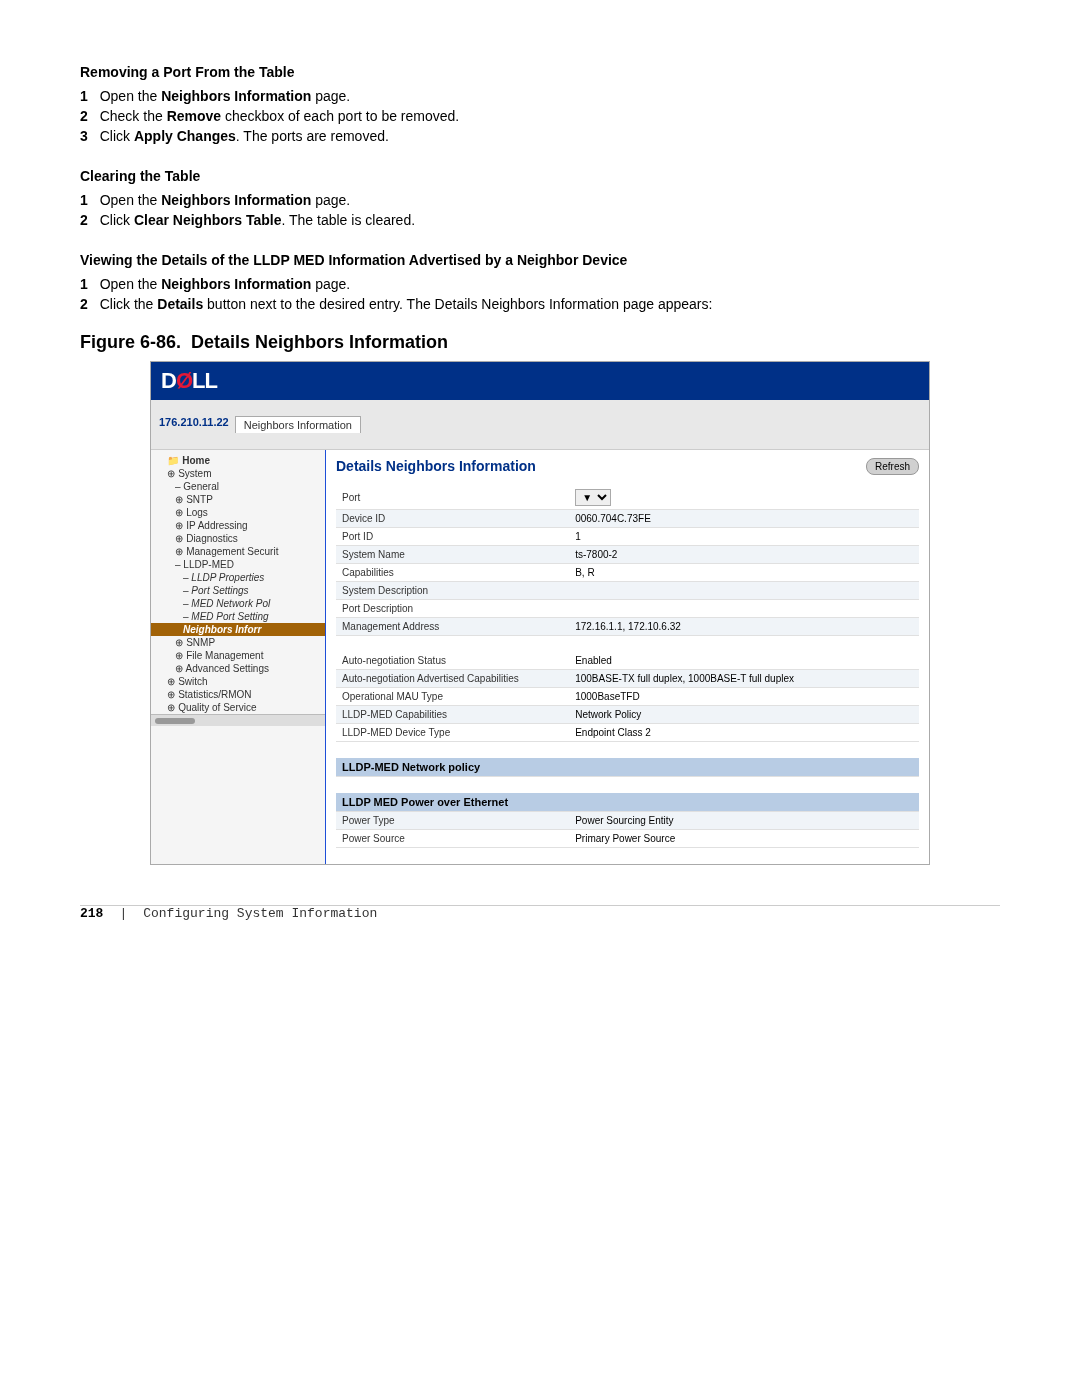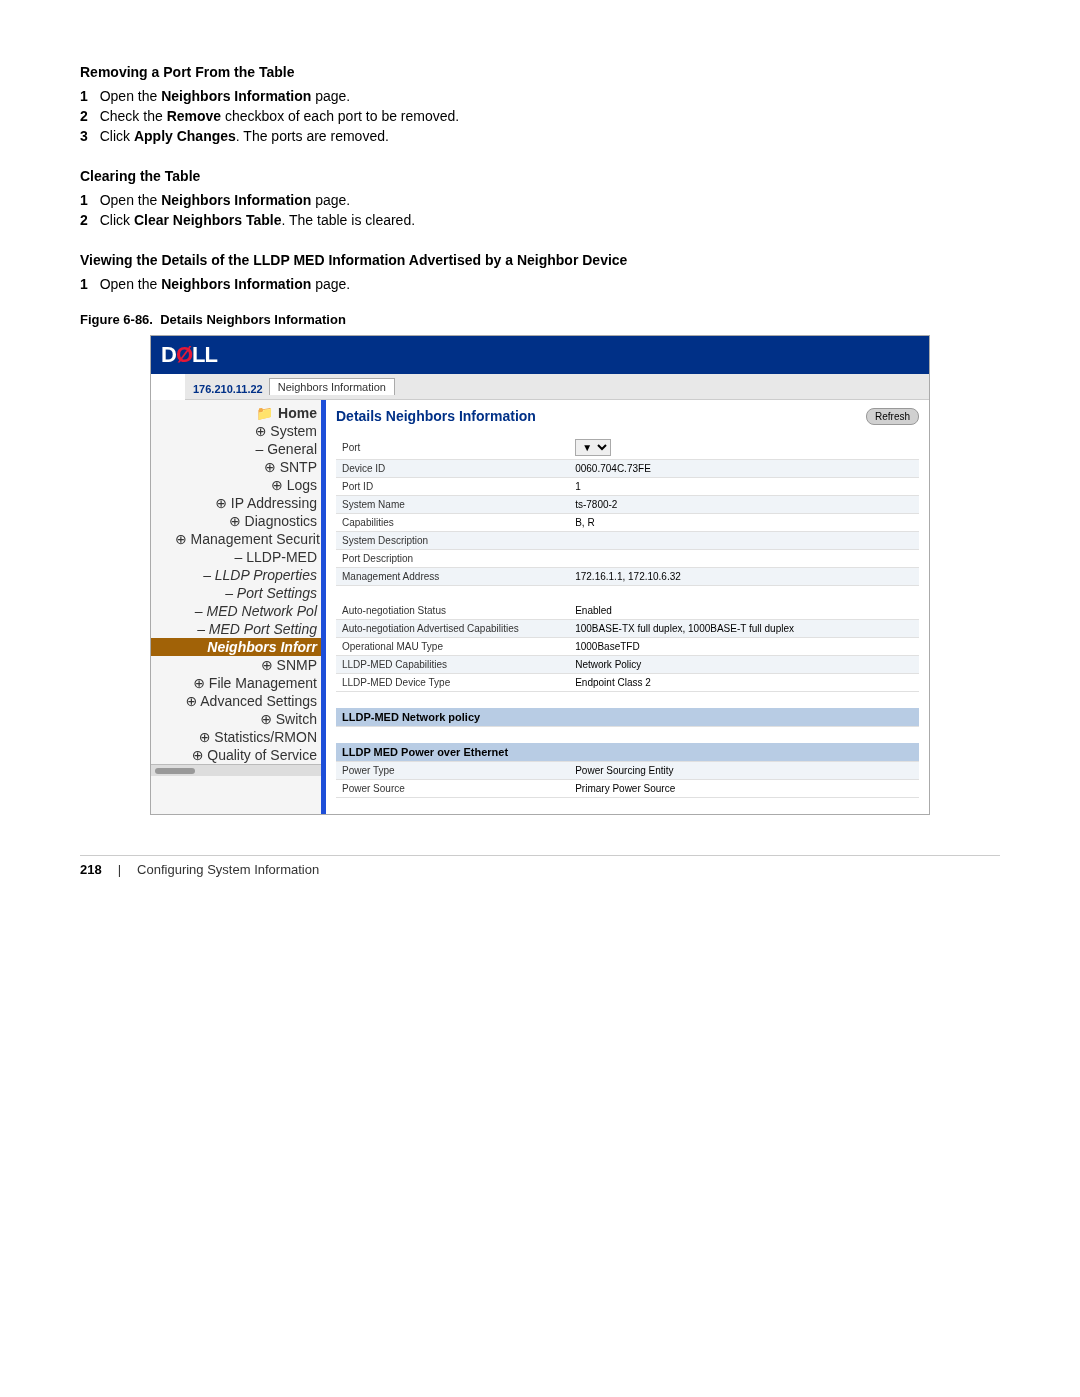--- a/index.html
+++ b/index.html
@@ -33,21 +33,21 @@
     }
 
     .numbered-list li .num {
       font-weight: bold;
       margin-right: 8px;
     }
 
     .bold { font-weight: bold; }
 
     .figure-label {
-      font-size: 13px;
+      font-size: 18px;
       font-weight: bold;
       margin-bottom: 8px;
       margin-top: 20px;
     }
 
     
     .dell-ui {
       border: 1px solid #aaa;
       width: 780px;
       margin: 0 auto;
@@ -97,25 +97,24 @@
 
     .dell-logo-slash {
       color: #e31837;
       font-size: 22px;
       font-weight: bold;
     }
 
     .dell-nav-bar {
       background: #e8e8e8;
       display: flex;
-      align-items: flex-end;
-      padding: 4px 8px;
+      align-items: flex-start;
+      padding: 16px 8px;
       border-bottom: 1px solid #ccc;
       gap: 6px;
-      margin-left: 34px;
     }
 
     .dell-nav-ip {
       font-size: 11px;
       font-weight: bold;
       color: #003087;
     }
 
     .dell-nav-tab {
       background: white;
@@ -127,24 +126,23 @@
     }
 
     .dell-body {
       display: flex;
     }
 
     .dell-sidebar {
       width: 175px;
       min-height: 400px;
       background: #f5f5f5;
-      border-right: 5px solid #1d4ed8;
+      border-right: 1px solid #1d4ed8;
       padding: 4px 0;
-      font-size: 14px;
-      text-align: right;
+      font-size: 10px;
     }
 
     .sidebar-item {
       padding: 1px 4px 1px 8px;
       color: #333;
       cursor: pointer;
       white-space: nowrap;
       overflow: hidden;
     }
 
@@ -239,24 +237,24 @@
 
     .mini-select {
       font-size: 10px;
       border: 1px solid #aaa;
       padding: 1px 2px;
     }
 
     .page-footer {
       margin-top: 40px;
       border-top: 1px solid #ccc;
-      padding-top: 6px;
       display: flex;
       align-items: center;
       gap: 16px;
+      font-family: Liberation Mono, monospace;
     }
 
     .footer-page-num {
       font-weight: bold;
       font-size: 13px;
     }
 
     .footer-text {
       font-size: 13px;
       color: #333;
@@ -296,20 +294,24 @@
     </li>
   </ol>
 </div>
 
 <div>
   <div class="section-heading">Viewing the Details of the LLDP MED Information Advertised by a Neighbor Device</div>
   <ol class="numbered-list">
     <li>
       <span class="num">1</span>
       <span>Open the </span><span class="bold">Neighbors Information</span><span> page.</span>
+    </li>
+    <li>
+      <span class="num">2</span>
+      <span>Click the </span><span class="bold">Details</span><span> button next to the desired entry. The Details Neighbors Information page appears:</span>
     </li>
   </ol>
 </div>
 
 <div class="figure-label">
   <span>Figure 6-86.</span>&nbsp;&nbsp;<span>Details Neighbors Information</span>
 </div>
 
 <div class="dell-ui">
 

